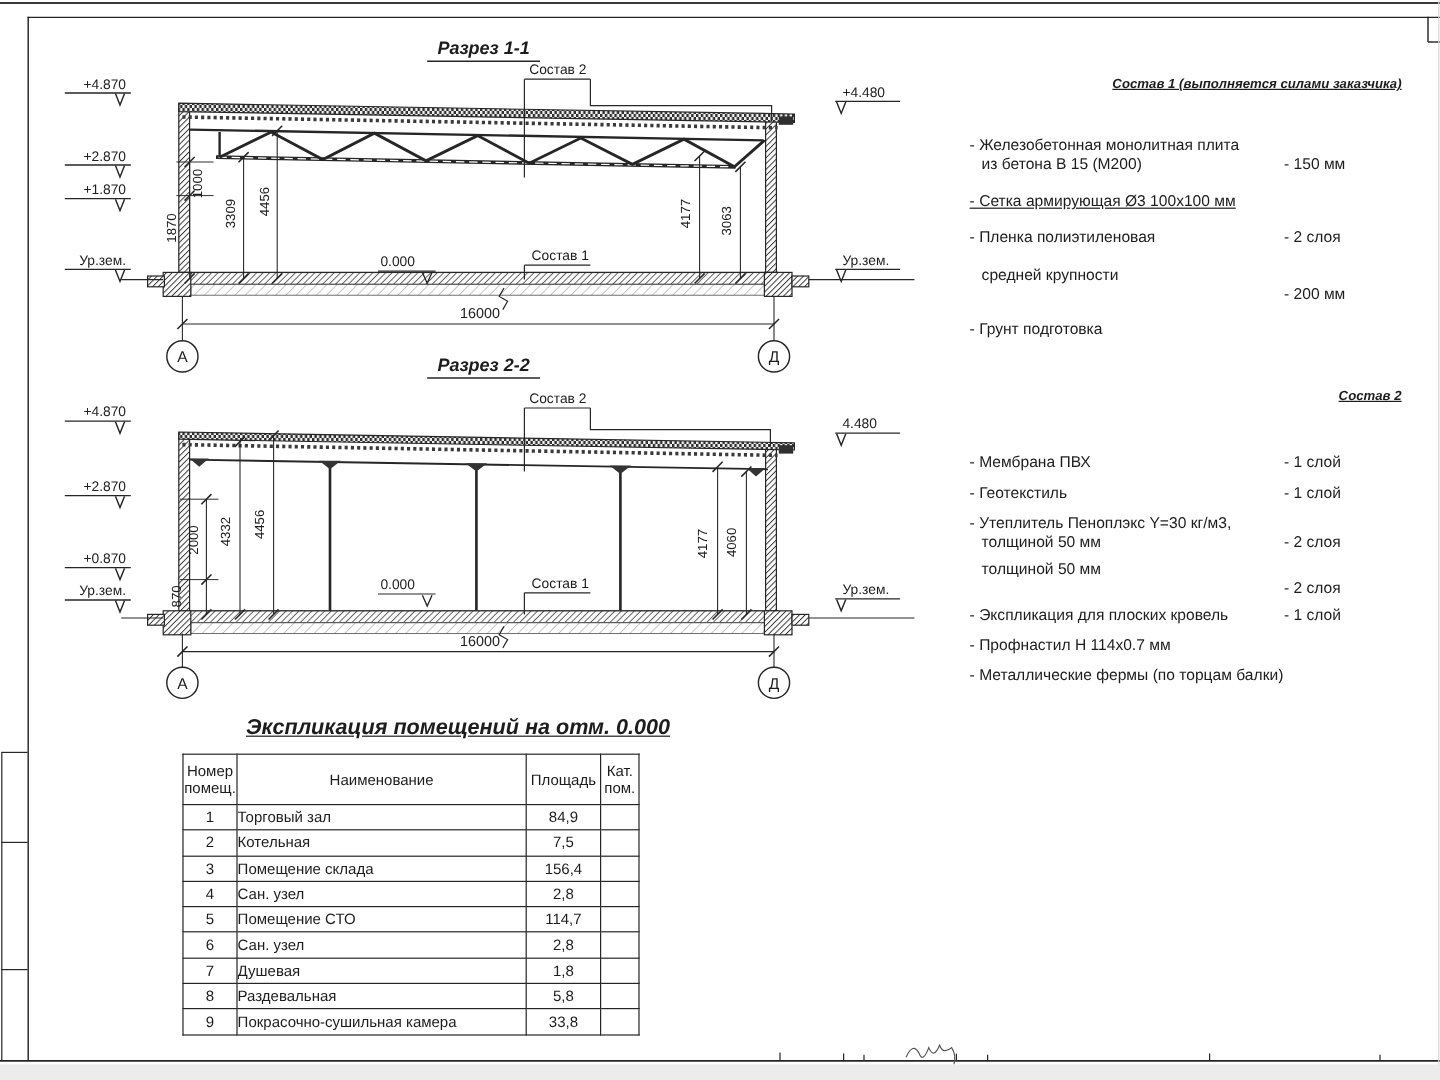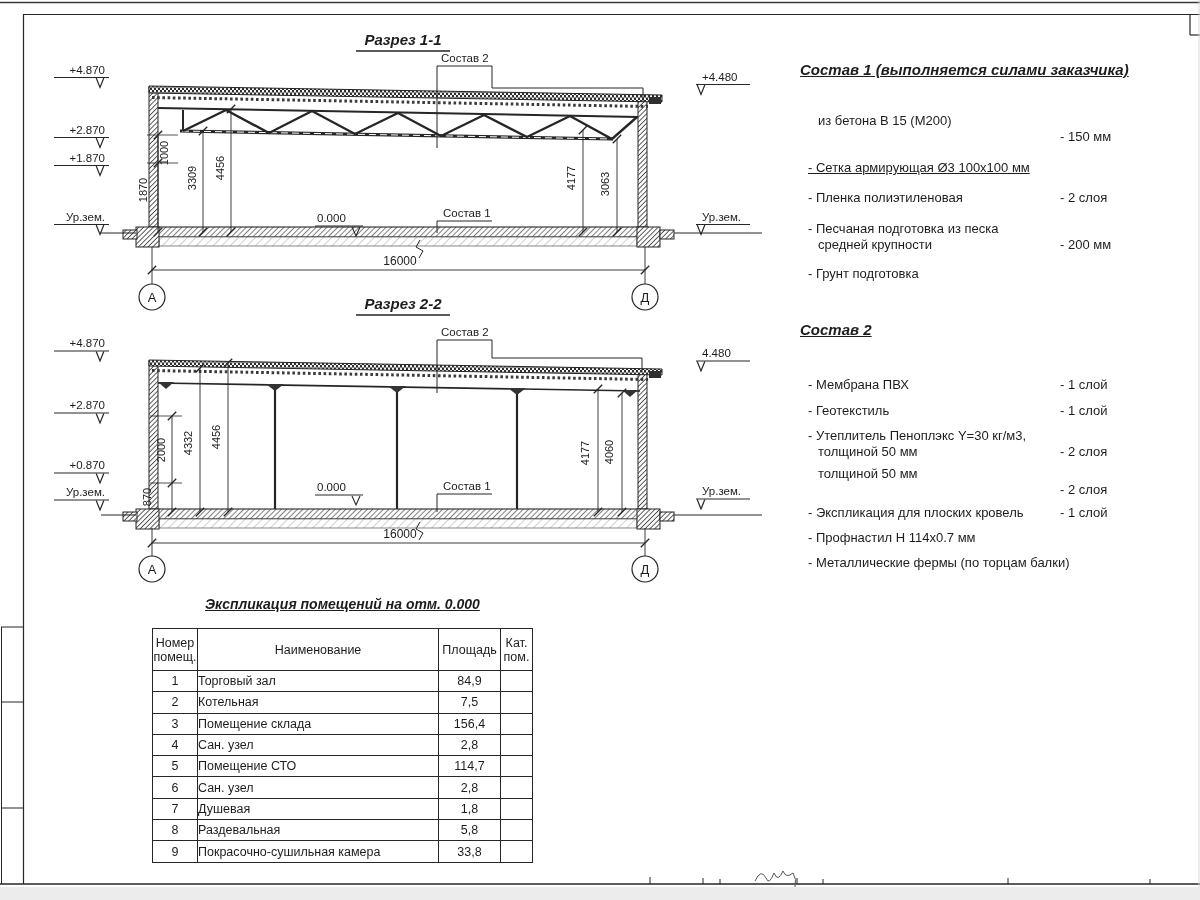--- a/index.html
+++ b/index.html
@@ -6,27 +6,27 @@
   body{width:1200px;height:900px;position:relative;background:#ffffff;overflow:hidden;
        font-family:"Liberation Sans",sans-serif;color:#1d1d1d;}
   svg.draw{position:absolute;left:0;top:0;}
   svg text{fill:#1d1d1d;font-family:"Liberation Sans",sans-serif;}
   .t11{font-size:11px;}
   .t115{font-size:11.5px;}
   .t12{font-size:12px;}
   .t13{font-size:13px;}
   .ti{font-size:15px;font-style:italic;font-weight:bold;}
   .sostav{position:absolute;width:380px;font-size:13px;line-height:16px;}
-  .st-title{position:absolute;left:0;width:368px;top:0;text-align:left;font-style:italic;
-            font-weight:bold;font-size:15px;text-decoration:underline;white-space:nowrap;}
+  .st-title{position:absolute;left:0;width:368px;top:0;text-align:right;font-style:italic;
+            font-weight:bold;font-size:11px;text-decoration:underline;white-space:nowrap;}
   .item{position:absolute;left:8px;right:0;white-space:nowrap;}
   .item .l2{padding-left:10px;}
-  .item .val{position:absolute;left:252px;top:0;white-space:nowrap;text-align:center;}
+  .item .val{position:absolute;left:262px;top:0;white-space:nowrap;text-align:center;}
   .tbl-title{position:absolute;left:205px;top:596px;font-style:italic;font-weight:bold;
-             font-size:14px;text-decoration:underline;white-space:nowrap;}
+             font-size:18px;text-decoration:underline;white-space:nowrap;}
   table.rooms{position:absolute;left:152px;top:628px;width:380px;border-collapse:collapse;
               table-layout:fixed;font-size:12.5px;color:#1d1d1d;}
   table.rooms th,table.rooms td{border:1px solid #262626;padding:0;overflow:hidden;white-space:nowrap;}
   table.rooms thead tr{height:42px;margin-left:32px;}
   table.rooms tbody tr{height:21.3px;}
   th.hc{font-weight:normal;text-align:center;line-height:14px;}
   td.c{text-align:center;}
   td.nm{padding-left:7px;text-align:left;}
   .strip{position:absolute;left:0;top:887px;width:1200px;height:13px;background:#ececec;}
 </style>
@@ -288,32 +288,32 @@
       <text class="t13" x="152" y="574" text-anchor="middle">А</text>
       <circle cx="645" cy="569" r="13" fill="none" stroke="#262626" stroke-width="1.2"></circle>
       <text class="t13" x="645" y="574" text-anchor="middle">Д</text>
     </g>
   </g>
 </svg>
 
 <div class="sostav" style="left:800px;top:62px;">
   <div class="st-title">Состав 1 (выполняется силами заказчика)</div>
   <div class="item" style="top:51px;">
+    <div class="l1">- Железобетонная  монолитная плита</div>
     <div class="l2">из бетона В 15 (М200)</div>
     <span class="val" style="top:16px;">- 150 мм</span>
   </div>
   <div class="item" style="top:98px;text-decoration:underline;">
     <div class="l1">- Сетка армирующая Ø3 100х100 мм</div>
   </div>
   <div class="item" style="top:128px;">
     <div class="l1">- Пленка полиэтиленовая</div>
     <span class="val">-  2 слоя</span>
   </div>
   <div class="item" style="top:159px;">
-    <div class="l1">- Песчаная подготовка из песка</div>
     <div class="l2">средней крупности</div>
     <span class="val" style="top:16px;">- 200 мм</span>
   </div>
   <div class="item" style="top:204px;">
     <div class="l1">- Грунт подготовка</div>
   </div>
 </div>
 
 <div class="sostav" style="left:800px;top:322px;">
   <div class="st-title">Состав 2</div>

